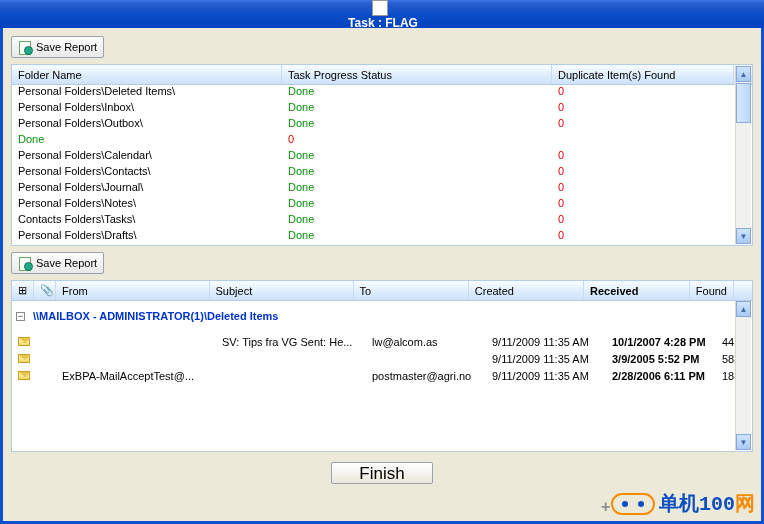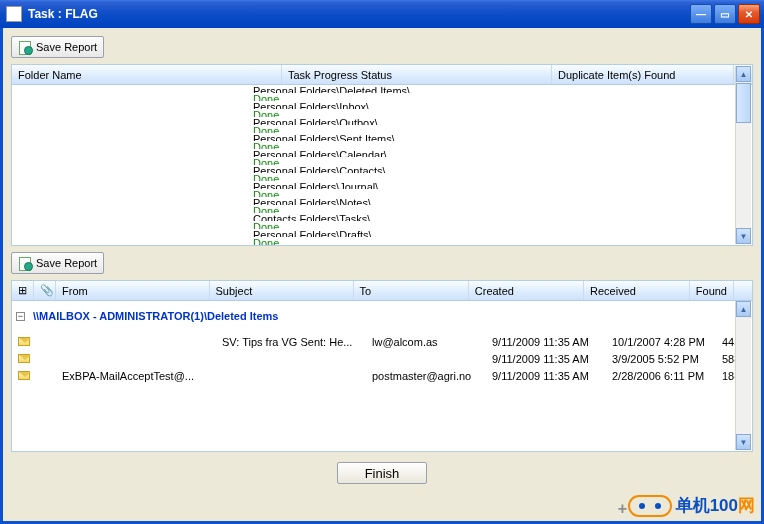--- a/index.html
+++ b/index.html
@@ -14,20 +14,21 @@
   }
   .titlebar {
     height: 28px;
     background: linear-gradient(to bottom, #3b76e8 0%, #2a5fd0 10%, #0d4dc7 50%, #0042c0 100%);
     display: flex;
     align-items: center;
     padding: 0 4px 0 6px;
     color: #fff;
     font-weight: bold;
     font-size: 12px;
+    flex-direction: column;
   }
   .app-icon {
     width: 16px; height: 16px;
     background: #fff;
     border: 1px solid #999;
     margin-right: 6px;
     flex-shrink: 0;
   }
   .title-text { flex: 1; }
   .title-btns { display: flex; gap: 2px; }
@@ -108,23 +109,22 @@
     align-items: center;
   }
   .grid-body {
     max-height: 176px;
     overflow: hidden;
     position: relative;
   }
   .grid-row {
     display: flex;
     height: 16px;
-    align-items: center;
+    align-items: flex-start;
     font-size: 11px;
-    flex-direction: column;
   }
   .grid-row > div {
     padding: 0 6px;
     overflow: hidden;
     white-space: nowrap;
   }
   .c-folder { width: 270px; }
   .c-status { width: 270px; }
   .c-dup { flex: 1; }
   .status-done { color: #0a8f0a; }
@@ -149,21 +149,21 @@
     border:1px solid #8aabd8;
     cursor: pointer;
   }
   .grid2 .grid-header > div { border-right: 1px solid #c9dbef; }
   .c2-exp { width: 22px; text-align:center; }
   .c2-att { width: 22px; text-align:center; }
   .c2-from { width: 160px; }
   .c2-subj { width: 150px; }
   .c2-to { width: 120px; }
   .c2-created { width: 120px; }
-  .c2-recv { width: 110px; }
+  .c2-recv { width: 110px; font-weight: bold; }
   .c2-size { flex: 1; }
   .group-row {
     display:flex; align-items:center;
     height: 22px;
     color:#0033cc;
     font-weight:bold;
     padding-left:4px;
   }
   .group-row .minus {
     width:9px; height:9px; border:1px solid #8a8a8a;
@@ -190,25 +190,25 @@
   .grid2 .body-area {
     height: 150px;
     position: relative;
     overflow: hidden;
   }
   .finish-bar {
     display:flex; justify-content:center;
     padding:10px 0;
   }
   .finish-btn {
-    width: 90px; height: 22px;
+    width: 102px; height: 22px;
     background: linear-gradient(to bottom,#fff,#eae7da);
     border:1px solid #9aa0ae;
     border-radius:2px;
-    font-size:13px;
+    font-size:17px;
     cursor:pointer;
   }
   .watermark {
     position:absolute; right:6px; bottom:4px;
     display:flex; align-items:center; gap:4px;
     pointer-events:none;
   }
   .wm-logo {
     width:44px; height:22px;
     border:2px solid #f58b00;
@@ -217,21 +217,21 @@
   }
   .wm-logo::before, .wm-logo::after {
     content:""; position:absolute; width:6px; height:6px; border-radius:50%;
     background:#0b4fc2; top:6px;
   }
   .wm-logo::before { left:9px; }
   .wm-logo::after { right:9px; }
   .wm-cross {
     position:absolute; left:-12px; top:3px; font-size:16px; color:#8e8e8e; font-weight:bold;
   }
-  .wm-text { font-size:17px; font-weight:bold; }
+  .wm-text { font-size:20px; font-weight:bold;font-family:Liberation Mono, monospace; }
   .wm-text .b { color:#0b4fc2; }
   .wm-text .o { color:#f58b00; }
 </style>
 </head>
 <body>
 
 <div class="titlebar">
   <div class="app-icon"></div>
   <div class="title-text">Task : FLAG</div>
   <div class="title-btns">
@@ -264,21 +264,20 @@
           <div class="c-folder">Personal Folders\Inbox\</div>
           <div class="c-status status-done">Done</div>
           <div class="c-dup dup-val">0</div>
         </div>
         <div class="grid-row">
           <div class="c-folder">Personal Folders\Outbox\</div>
           <div class="c-status status-done">Done</div>
           <div class="c-dup dup-val">0</div>
         </div>
         <div class="grid-row">
-          <div class="c-folder">Personal Folders\Sent Items\</div>
           <div class="c-status status-done">Done</div>
           <div class="c-dup dup-val">0</div>
         </div>
         <div class="grid-row">
           <div class="c-folder">Personal Folders\Calendar\</div>
           <div class="c-status status-done">Done</div>
           <div class="c-dup dup-val">0</div>
         </div>
         <div class="grid-row">
           <div class="c-folder">Personal Folders\Contacts\</div>

